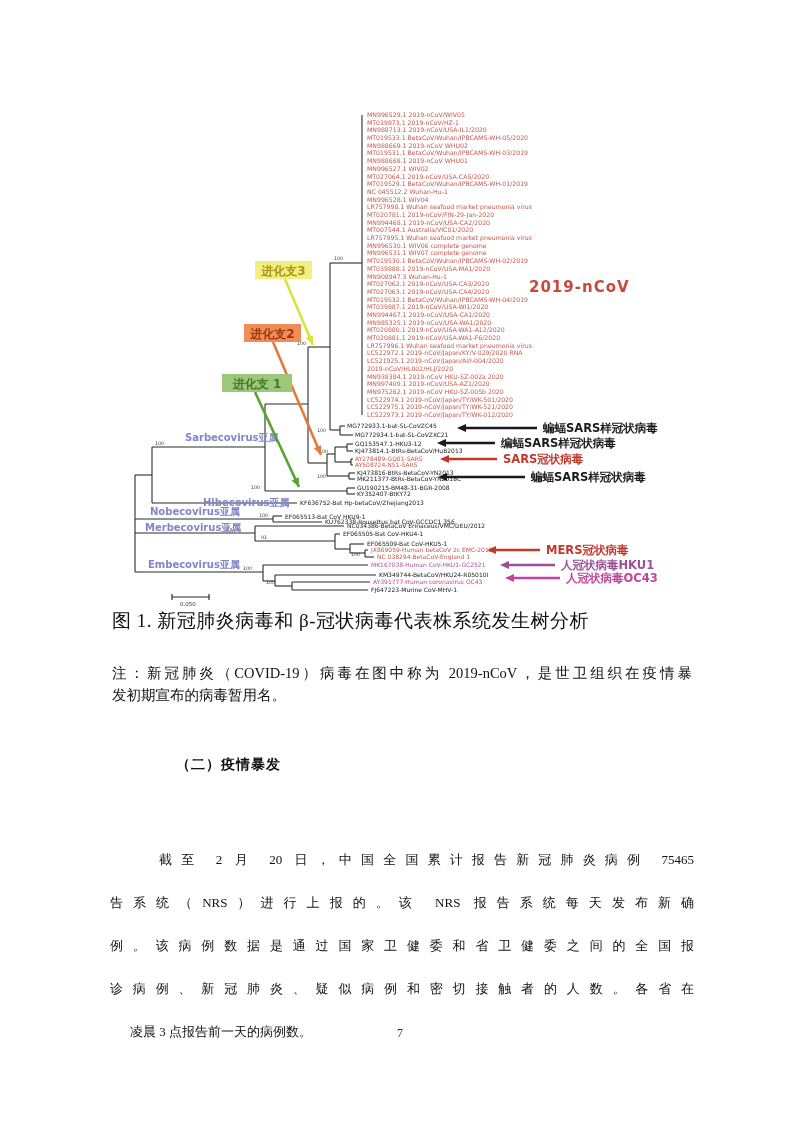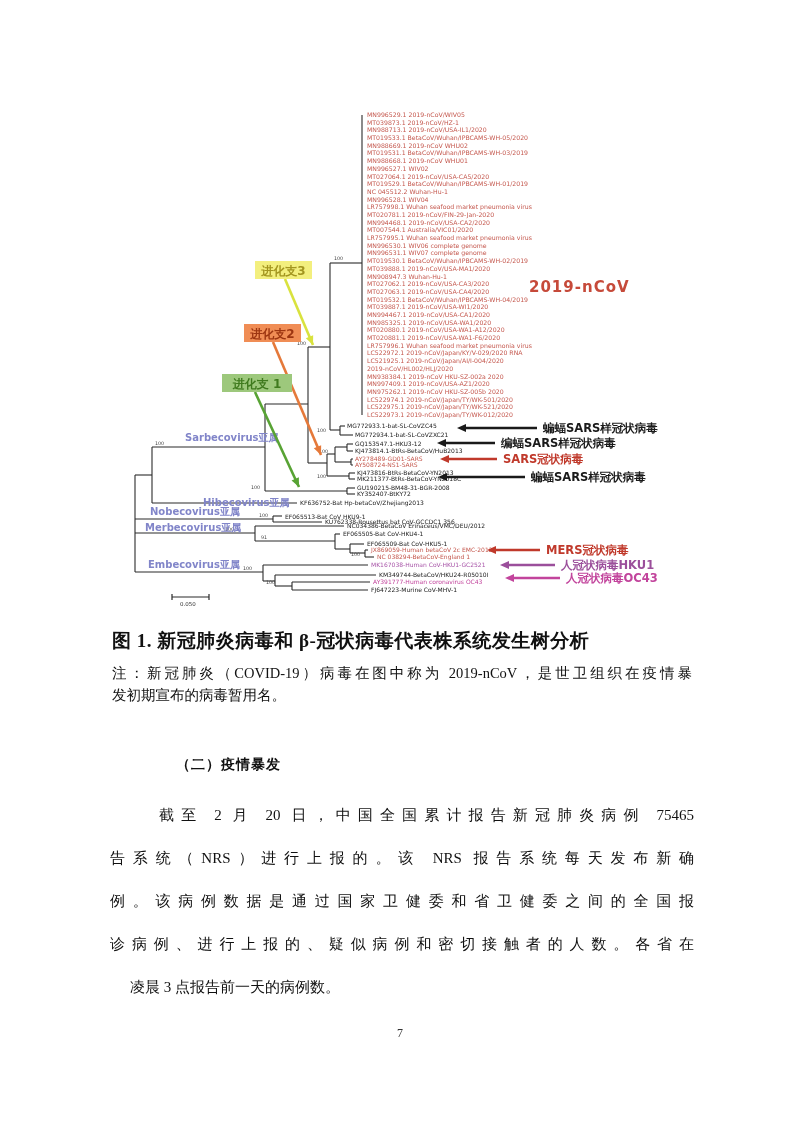--- a/index.html
+++ b/index.html
@@ -1,26 +1,26 @@
 <!DOCTYPE html>
 <html><head>
 <meta charset="utf-8">
 <style>
   html,body{margin:0;padding:0;background:#e8e8e8;}
   .page{position:relative;width:800px;height:1131px;background:#ffffff;margin:0 auto;
         font-family:"Liberation Serif",serif;color:#111;overflow:hidden;}
   .abs{position:absolute;}
   .figure{left:125px;top:105px;width:570px;height:520px;}
   #tree-svg text{font-family:"DejaVu Sans",sans-serif;}
-  .caption{left:112px;top:628px;width:582px;font-size:19px;font-weight:bold;letter-spacing:.5px;}
+  .caption{left:112px;top:608px;width:582px;font-size:19px;font-weight:normal;letter-spacing:.5px;}
   .note{left:112px;top:662px;width:580px;font-size:14.5px;line-height:22px;}
   .note-line{text-align:justify;text-align-last:justify;font-family:Liberation Serif, serif;}
   .note-line.last{text-align-last:left;}
   .heading{left:176px;top:756px;font-size:14px;font-weight:bold;letter-spacing:1px;}
-  .para{left:110px;top:794px;width:584px;font-size:15px;}
+  .para{left:110px;top:838px;width:584px;font-size:13px;}
   .para-line{line-height:43px;height:43px;text-align:justify;text-align-last:justify;white-space:nowrap;}
   .para-line{white-space:normal;}
   .para-line.indent{text-indent:49px;}
   .para-line.last{text-align-last:left;margin-left:20px;}
   .pagenum{left:0;top:1026px;width:100%;text-align:center;font-size:12px;color:#333;}
 </style>
 </head>
 <body>
 
 <div class="page">
@@ -217,19 +217,19 @@
       <div class="note-line">注：新冠肺炎（COVID-19）病毒在图中称为 2019-nCoV，是世卫组织在疫情暴</div>
       <div class="note-line last">发初期宣布的病毒暂用名。</div>
     </div>
 
   <div class="abs heading">（二）疫情暴发</div>
 
   <div class="abs para" id="para-lines">
       <div class="para-line indent">截至 2 月 20 日，中国全国累计报告新冠肺炎病例 75465</div>
       <div class="para-line">告系统（NRS）进行上报的。该 NRS 报告系统每天发布新确</div>
       <div class="para-line">例。该病例数据是通过国家卫健委和省卫健委之间的全国报</div>
-      <div class="para-line">诊病例、进行上报的、疑似病例和密切接触者的人数。各省在</div>
+      <div class="para-line">诊病例、新冠肺炎、疑似病例和密切接触者的人数。各省在</div>
       <div class="para-line last">凌晨 3 点报告前一天的病例数。</div>
     </div>
 
   <div class="abs pagenum">7</div>
 
 </div>
 
 </body></html>

